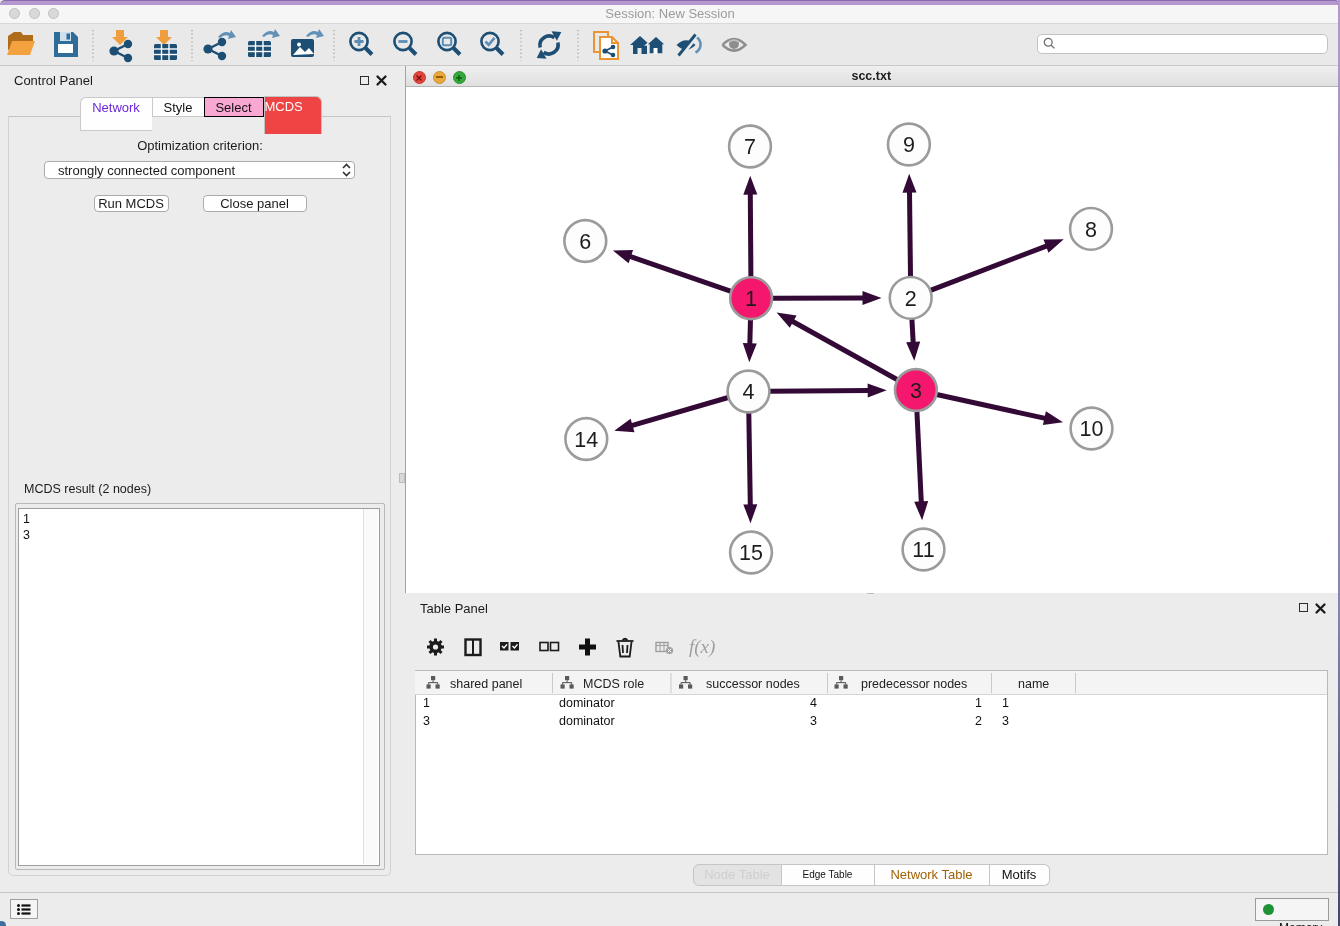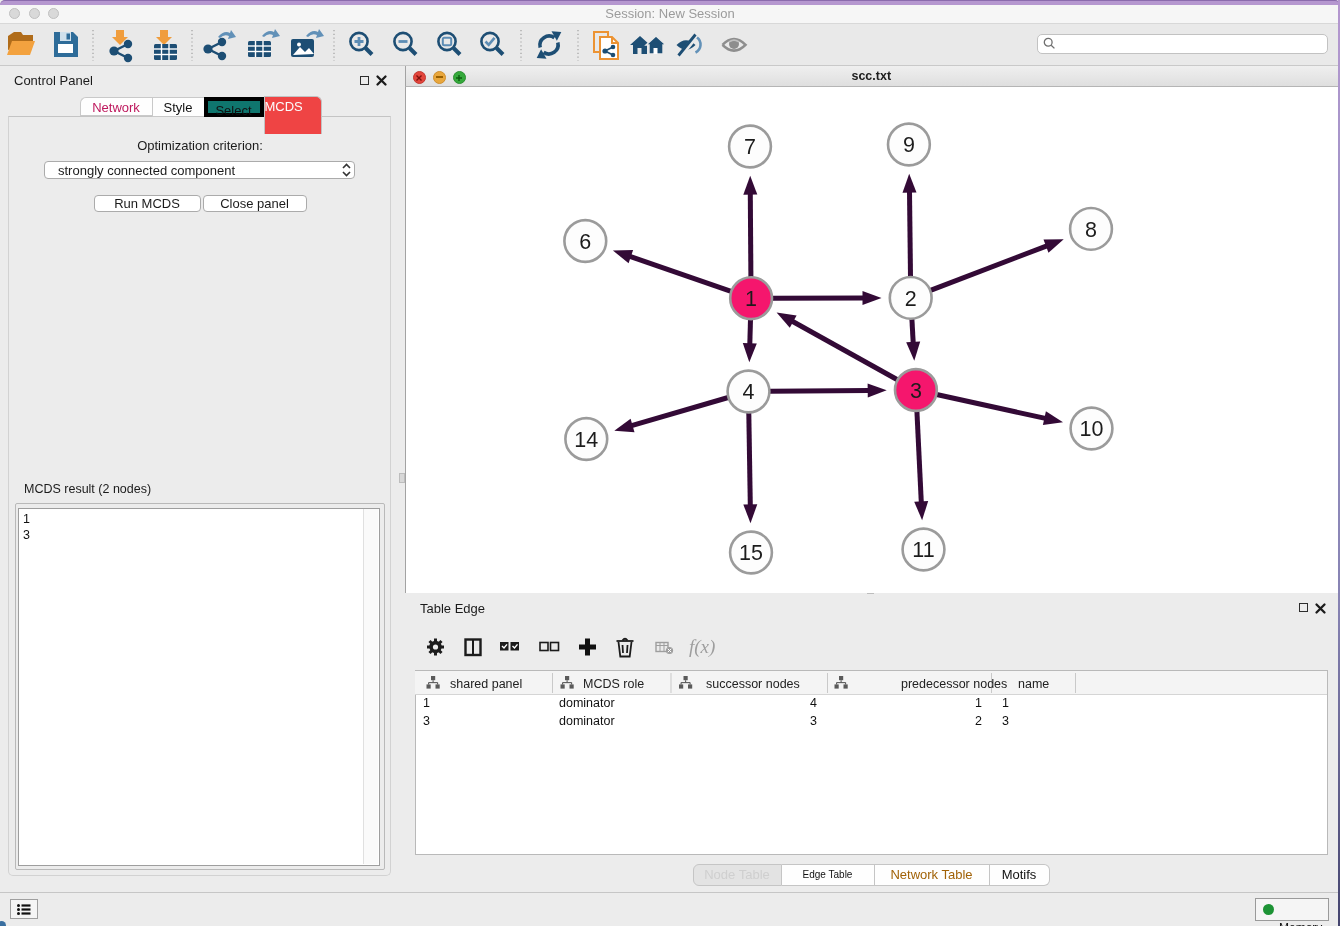--- a/index.html
+++ b/index.html
@@ -173,32 +173,32 @@
   </svg>
 
 <div class="abs txt" style="left:14px;top:72.5px;">Control Panel</div>
 <div class="abs" style="left:360px;top:75.5px;width:9px;height:9px;border:1.6px solid #2d2d2d;"></div>
 <svg class="abs" style="left:375px;top:74px;" width="13" height="13" viewBox="0 0 13 13">
     <path d="M2.5 2.5 L10.5 10.5 M10.5 2.5 L2.5 10.5" stroke="#1b1b1b" stroke-width="2.3" stroke-linecap="round"></path>
   </svg>
 
 <div class="abs" style="left:8px;top:116px;width:383px;height:760px;background:#ececec;border:1px solid #d2d2d2;border-top:1px solid #c4c4c4;border-radius:0 0 5px 5px;"></div>
 
-<div class="abs" style="left:79.5px;top:97px;width:72px;height:19px;background:#fefefe;border:1px solid #c9c9c9;border-right:none;border-radius:6px 0 0 0;text-align:center;font-size:13px;line-height:19px;color:#be185d;">Network</div>
+<div class="abs" style="left:79.5px;top:97px;width:72px;height:34px;background:#fefefe;border:1px solid #c9c9c9;border-right:none;border-radius:6px 0 0 0;text-align:center;font-size:13px;line-height:19px;color:#6d28d9;">Network</div>
 <div class="abs" style="left:151.5px;top:97px;width:52px;height:19.5px;background:#fefefe;border:1px solid #c9c9c9;border-right:none;text-align:center;font-size:13px;line-height:19px;color:#111;">Style</div>
-<div class="abs" style="left:203.5px;top:97px;width:60px;height:19.5px;background:#0f766e;border:4px solid #000000;text-align:center;font-size:13px;line-height:19px;color:#111;">Select</div>
+<div class="abs" style="left:203.5px;top:97px;width:60px;height:19.5px;background:#f9a8d4;border:1px solid #000000;text-align:center;font-size:13px;line-height:19px;color:#111;">Select</div>
 <div class="abs" style="left:263.5px;top:96px;width:58px;height:38px;background:#ef4444;border:1px solid #c2c2c2;border-bottom:none;border-radius:0 6px 0 0;text-align:left;font-size:13px;line-height:20px;color:#fbfbfb;">MCDS</div>
 
 <div class="abs" style="left:0;top:138px;width:400px;text-align:center;font-size:13px;color:#1b1b1b;">Optimization criterion:</div>
 <div class="abs" style="left:44px;top:160.5px;width:311px;height:18.5px;background:#fff;border:1px solid #ababab;border-radius:4px;font-size:13px;line-height:17px;color:#1b1b1b;padding-left:13px;">strongly connected component</div>
 <svg class="abs" style="left:341px;top:163px;" width="11" height="14" viewBox="0 0 11 14">
     <path d="M2 5 L5.5 1.4 L9 5" fill="none" stroke="#333" stroke-width="1.6"></path>
     <path d="M2 9 L5.5 12.6 L9 9" fill="none" stroke="#333" stroke-width="1.6"></path>
   </svg>
-<div class="abs" style="left:93.5px;top:194.5px;width:107px;height:17px;background:#fff;border:1px solid #ababab;border-radius:4px;text-align:center;font-size:13px;line-height:15.5px;color:#1b1b1b;">Run MCDS</div>
+<div class="abs" style="left:93.5px;top:194.5px;width:75px;height:17px;background:#fff;border:1px solid #ababab;border-radius:4px;text-align:center;font-size:13px;line-height:15.5px;color:#1b1b1b;">Run MCDS</div>
 <div class="abs" style="left:202.5px;top:194.5px;width:104px;height:17px;background:#fff;border:1px solid #ababab;border-radius:4px;text-align:center;font-size:13px;line-height:15.5px;color:#1b1b1b;">Close panel</div>
 
 <div class="abs" style="left:14.5px;top:503px;width:370px;height:367px;border:1px solid #b9b9b9;border-radius:2px;"></div>
 <div class="abs" style="left:22px;top:482px;background:#ececec;padding:0 2px;font-size:12.5px;color:#1b1b1b;">MCDS result (2 nodes)</div>
 <div class="abs" style="left:18px;top:508px;width:362px;height:358px;background:#fff;border:1px solid #9e9e9e;font-size:12.5px;color:#111;line-height:16px;padding:2px 0 0 4px;">1<br>3</div>
 <div class="abs" style="left:363px;top:509px;width:15px;height:355px;background:#fafafa;border-left:1px solid #e0e0e0;"></div>
 
 <div class="abs" style="left:399px;top:473px;width:6px;height:10px;background:#d8d8d8;border:1px solid #bdbdbd;"></div>
 <div class="abs" style="left:866.5px;top:588.5px;width:7px;height:5px;background:#d8d8d8;border:1px solid #bdbdbd;"></div>
 
@@ -262,21 +262,21 @@
 <circle cx="686.5" cy="341.5" r="20.9" fill="#fdfdfd" stroke="#9b9b9b" stroke-width="2.6"></circle>
     <text x="686.5" y="349.1" font-size="21.5" fill="#1c1c1c" text-anchor="middle" font-family="Liberation Sans, sans-serif">10</text>
 <circle cx="518.5" cy="462.5" r="20.9" fill="#fdfdfd" stroke="#9b9b9b" stroke-width="2.6"></circle>
     <text x="518.5" y="470.1" font-size="21.5" fill="#1c1c1c" text-anchor="middle" font-family="Liberation Sans, sans-serif">11</text>
 <circle cx="181.3" cy="352.0" r="20.9" fill="#fdfdfd" stroke="#9b9b9b" stroke-width="2.6"></circle>
     <text x="181.3" y="359.6" font-size="21.5" fill="#1c1c1c" text-anchor="middle" font-family="Liberation Sans, sans-serif">14</text>
 <circle cx="346.0" cy="465.5" r="20.9" fill="#fdfdfd" stroke="#9b9b9b" stroke-width="2.6"></circle>
     <text x="346.0" y="473.1" font-size="21.5" fill="#1c1c1c" text-anchor="middle" font-family="Liberation Sans, sans-serif">15</text>
 </svg>
 
-<div class="abs txt" style="left:420px;top:601px;">Table Edge</div>
+<div class="abs txt" style="left:420px;top:601px;">Table Panel</div>
 <div class="abs" style="left:1299px;top:603px;width:9px;height:9px;border:1.6px solid #2d2d2d;"></div>
 <svg class="abs" style="left:1314px;top:601.5px;" width="13" height="13" viewBox="0 0 13 13">
     <path d="M2.5 2.5 L10.5 10.5 M10.5 2.5 L2.5 10.5" stroke="#1b1b1b" stroke-width="2.3" stroke-linecap="round"></path>
   </svg>
 
 <svg class="abs" style="left:404px;top:630px;" width="320" height="34" viewBox="0 0 320 34">
 
   <g fill="#1c1c1c">
     <circle cx="31.5" cy="17" r="6.2"></circle>
     <g stroke="#1c1c1c" stroke-width="3">
@@ -349,21 +349,21 @@
     </g>
   </defs>
   <use href="#treeic" x="12" y="5"></use>
   <use href="#treeic" x="146" y="5"></use>
   <use href="#treeic" x="264.5" y="5"></use>
   <use href="#treeic" x="420" y="5"></use>
 </svg>
 <div class="abs" style="left:450px;top:676.5px;font-size:12.5px;color:#222;">shared panel</div>
 <div class="abs" style="left:583px;top:676.5px;font-size:12.5px;color:#222;">MCDS role</div>
 <div class="abs" style="left:706px;top:676.5px;font-size:12.5px;color:#222;">successor nodes</div>
-<div class="abs" style="left:861px;top:676.5px;font-size:12.5px;color:#222;margin-left:40px;">predecessor nodes</div>
+<div class="abs" style="left:861px;top:676.5px;font-size:12.5px;color:#222;">predecessor nodes</div>
 <div class="abs" style="left:1018px;top:676.5px;font-size:12.5px;color:#222;">name</div>
 
 <div class="abs" style="left:423px;top:695.5px;font-size:12.5px;color:#111;">1</div>
 <div class="abs" style="left:559px;top:695.5px;font-size:12.5px;color:#111;">dominator</div>
 <div class="abs" style="left:671px;top:695.5px;width:146px;text-align:right;font-size:12.5px;color:#111;">4</div>
 <div class="abs" style="left:827px;top:695.5px;width:155px;text-align:right;font-size:12.5px;color:#111;">1</div>
 <div class="abs" style="left:1002px;top:695.5px;font-size:12.5px;color:#111;">1</div>
 <div class="abs" style="left:423px;top:714px;font-size:12.5px;color:#111;">3</div>
 <div class="abs" style="left:559px;top:714px;font-size:12.5px;color:#111;">dominator</div>
 <div class="abs" style="left:671px;top:714px;width:146px;text-align:right;font-size:12.5px;color:#111;">3</div>

